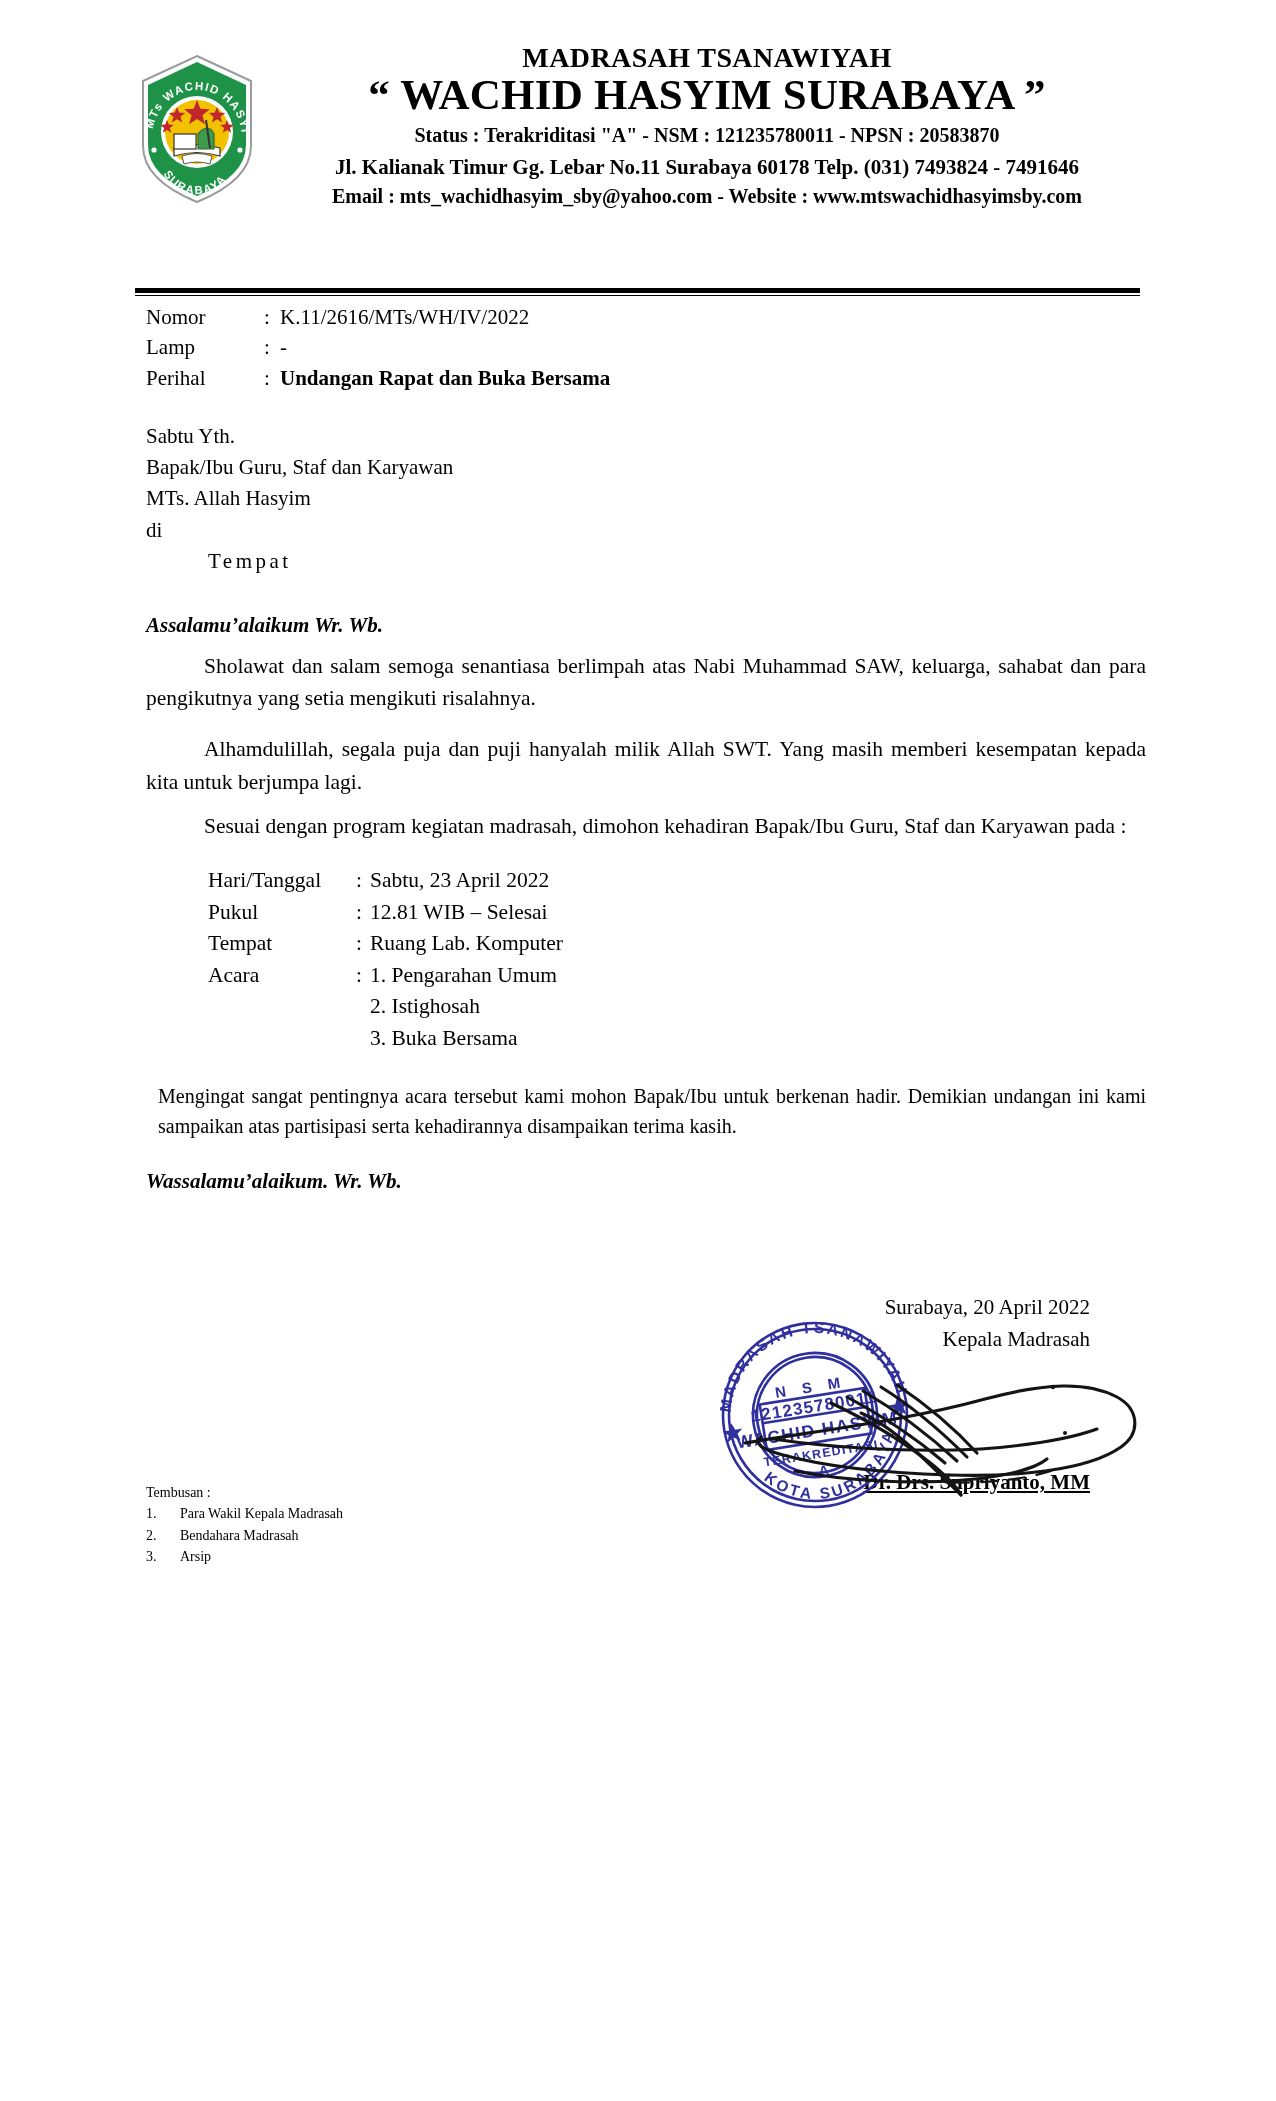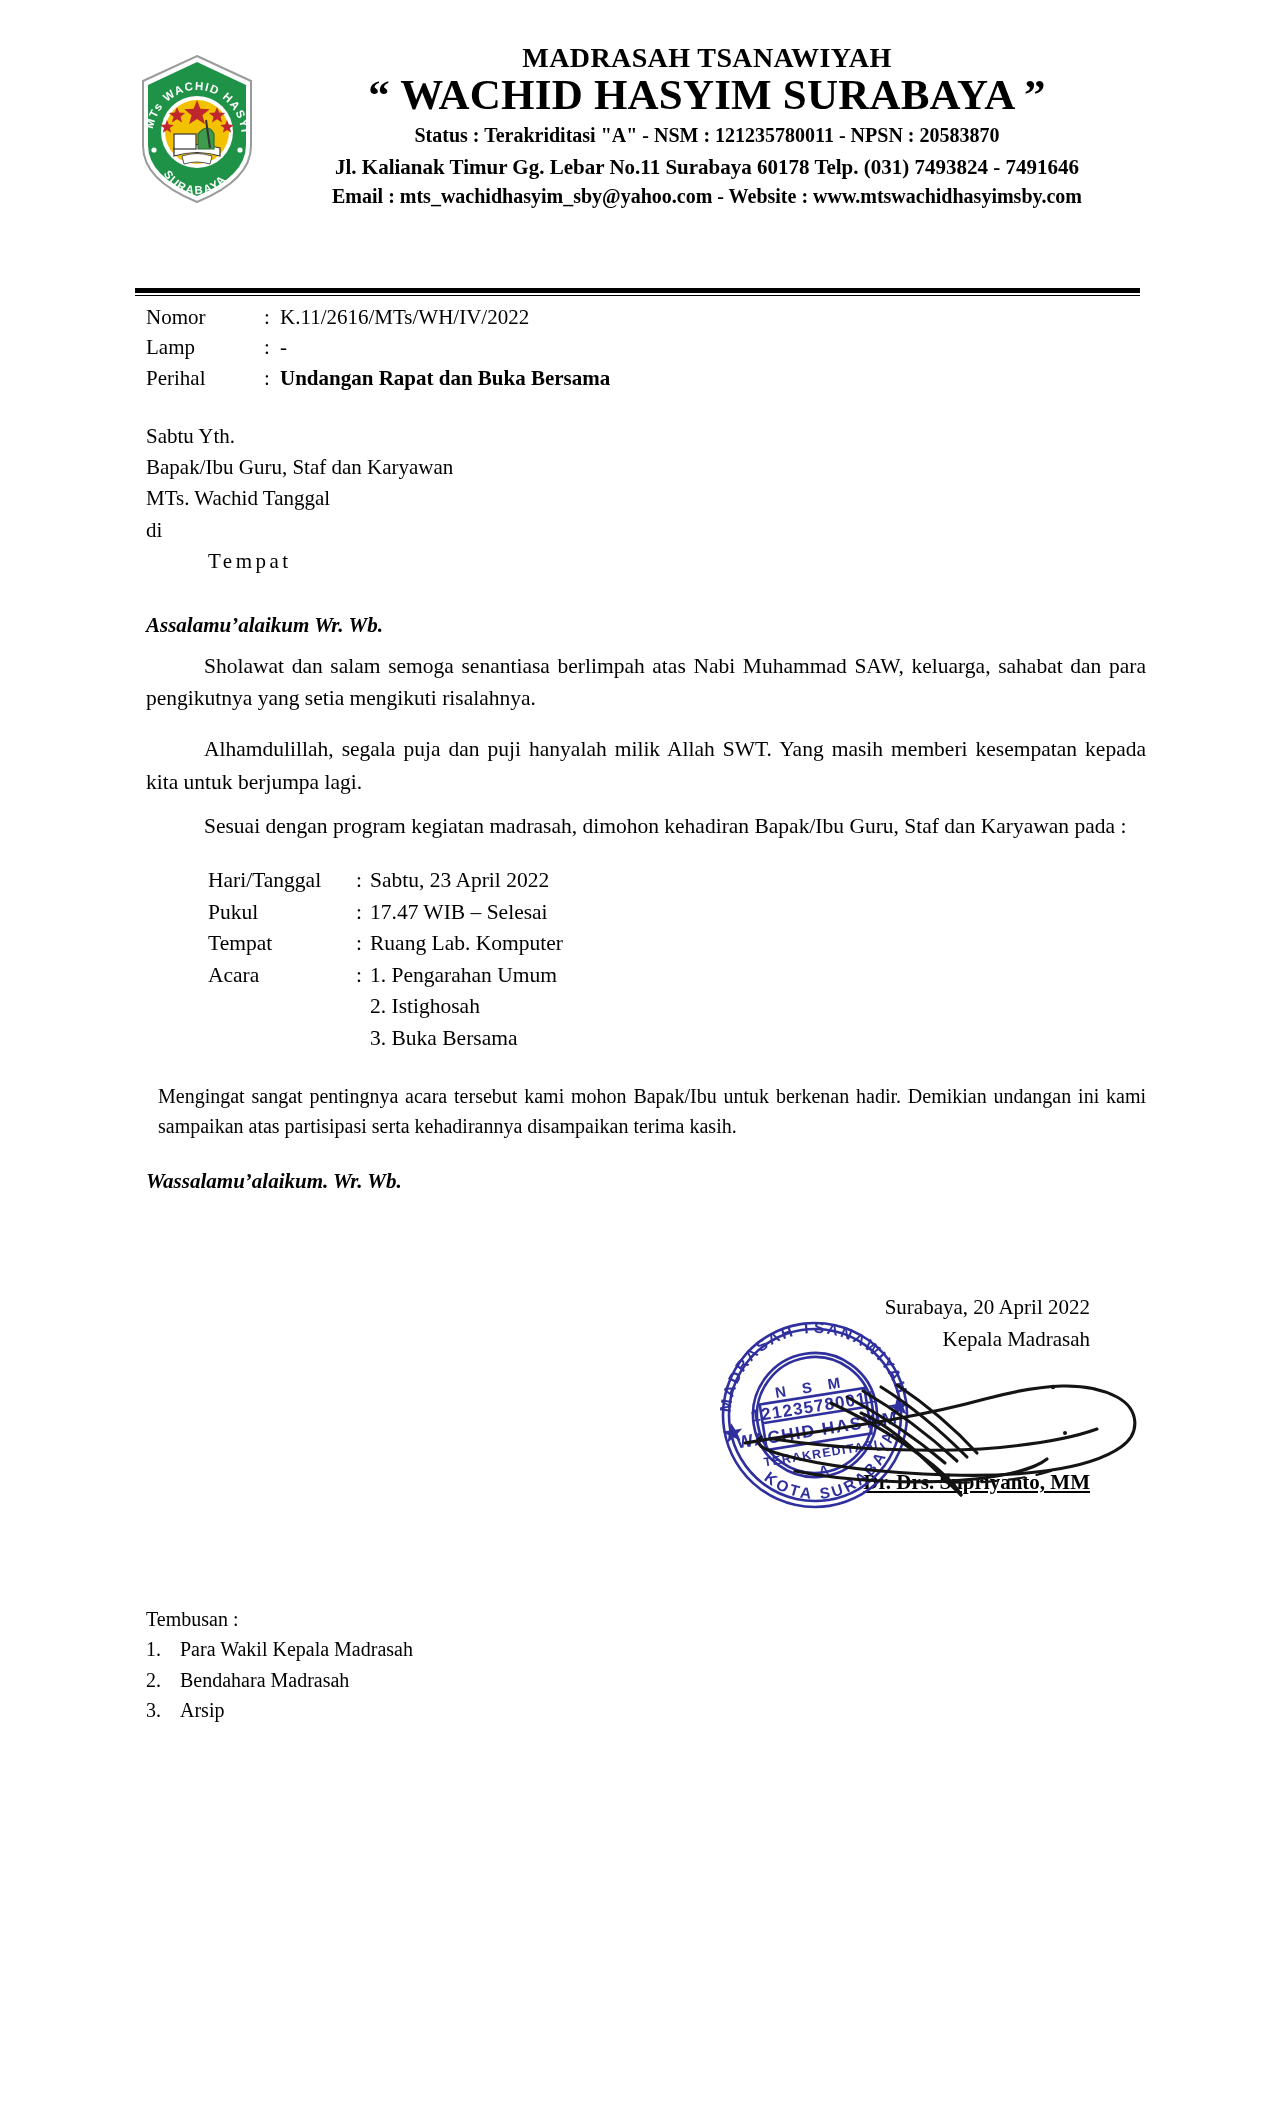--- a/index.html
+++ b/index.html
@@ -216,22 +216,22 @@
     top: 1325px;
     width: 420px;
     height: 200px;
     pointer-events: none;
   }
 
   
   .tembusan {
     position: absolute;
     left: 146px;
-    top: 1604px;
-    font-size: 20px;
+    top: 1482px;
+    font-size: 14px;
     line-height: 1.52;
   }
   .tembusan-title { white-space: nowrap; }
   .tembusan-list {
     margin: 0;
     padding: 0;
     list-style: none;
   }
   .tembusan-list li {
     white-space: nowrap;
@@ -317,21 +317,21 @@
           <td class="ref-bold">Undangan Rapat dan Buka Bersama</td>
         </tr>
       </tbody>
     </table>
 
     <div class="block-gap-1"></div>
 
     <div>
       <div class="addr-line">Sabtu Yth.</div>
       <div class="addr-line">Bapak/Ibu Guru, Staf dan Karyawan</div>
-      <div class="addr-line">MTs. Wachid Tanggal</div>
+      <div class="addr-line">MTs. Allah Hasyim</div>
       <div class="addr-line">di</div>
       <div class="addr-tempat">Tempat</div>
     </div>
 
     <div class="salam">Assalamu’alaikum Wr. Wb.</div>
 
     <div class="para">Sholawat dan salam semoga senantiasa berlimpah atas Nabi Muhammad SAW, keluarga, sahabat dan para pengikutnya yang setia mengikuti risalahnya.</div>
     <div class="para first">Alhamdulillah, segala puja dan puji hanyalah milik Allah SWT. Yang masih memberi kesempatan kepada kita untuk berjumpa lagi.</div>
     <div class="para">Sesuai dengan program kegiatan madrasah, dimohon kehadiran Bapak/Ibu Guru, Staf dan Karyawan pada :</div>
 
@@ -339,21 +339,21 @@
       <table>
         <tbody>
           <tr>
             <td class="det-label">Hari/Tanggal</td>
             <td class="det-colon">:</td>
             <td>Sabtu, 23 April 2022</td>
           </tr>
           <tr>
             <td class="det-label">Pukul</td>
             <td class="det-colon">:</td>
-            <td>17.47 WIB – Selesai</td>
+            <td>12.81 WIB – Selesai</td>
           </tr>
           <tr>
             <td class="det-label">Tempat</td>
             <td class="det-colon">:</td>
             <td>Ruang Lab. Komputer</td>
           </tr>
           <tr>
             <td class="det-label">Acara</td>
             <td class="det-colon">:</td>
             <td>1. Pengarahan Umum</td>

